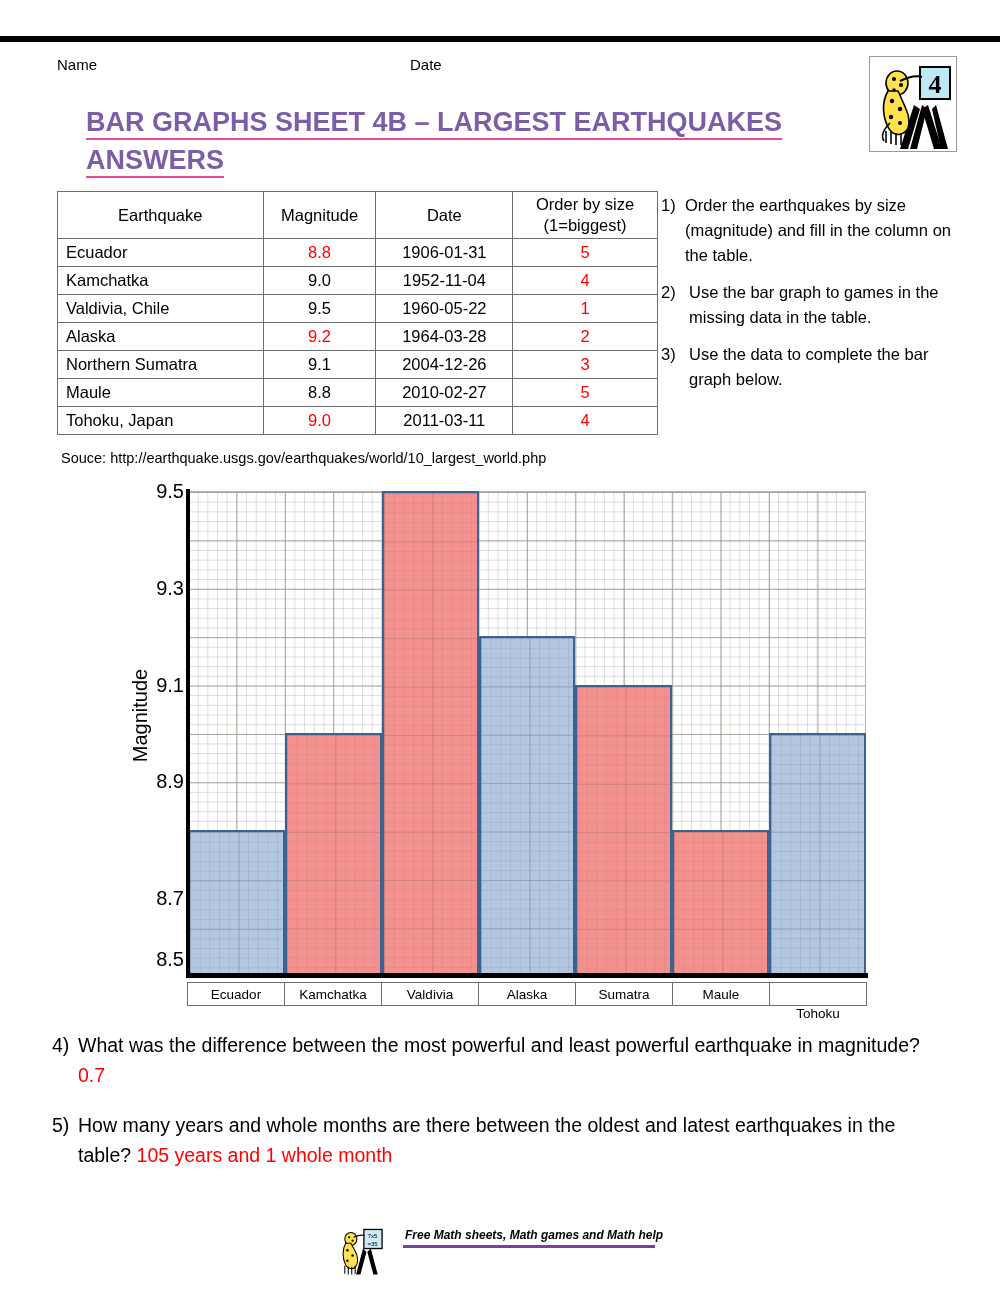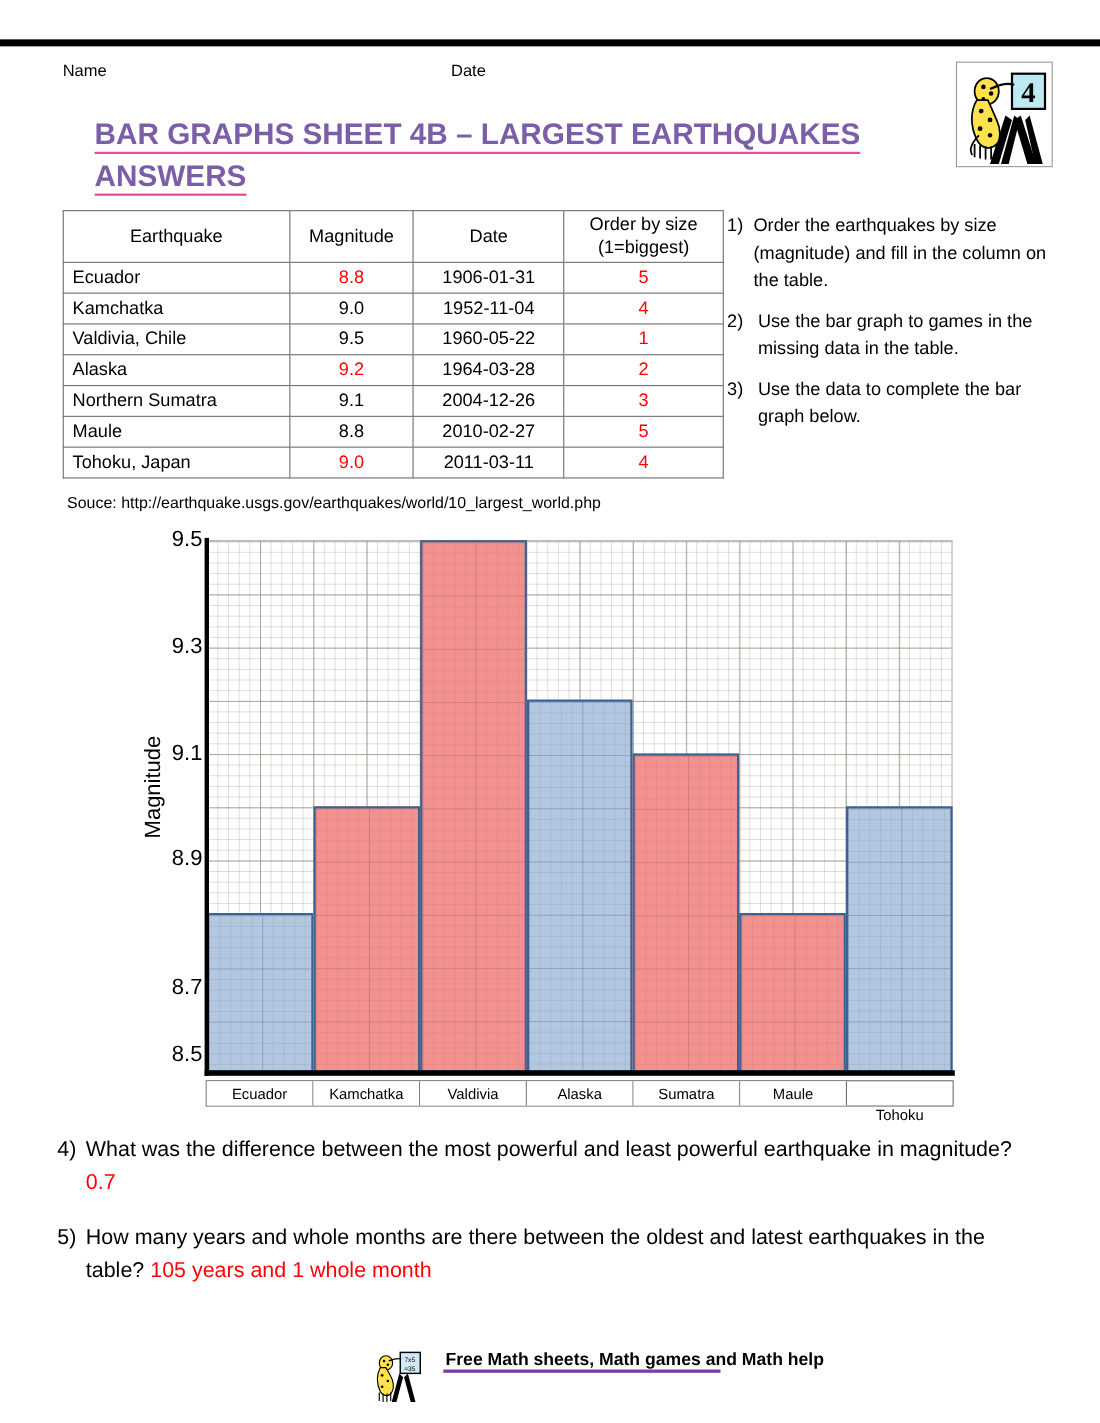--- a/index.html
+++ b/index.html
@@ -198,22 +198,23 @@
     position: absolute; left: 0; top: 1216px;
     width: 1000px; height: 72px;
   }
   .footer-inner {
     position: absolute; left: 50%; top: 0;
     transform: translateX(-50%);
     width: 330px; height: 72px;
   }
   .footer-tag {
     position: absolute; left: 70px; top: 12px;
-    font-size: 16px; font-weight: bold;
+    font-size: 12px; font-weight: bold;
     white-space: nowrap;
+    font-style: italic;
   }
   .footer-rule {
     position: absolute; left: 68px; top: 29px;
     width: 252px; height: 3px; background: #7b3fa0;
   }
   .footer-brand {
     position: absolute; left: 38px; top: 31px;
     font-size: 25px; font-weight: bold;
     letter-spacing: 0.5px;
     -webkit-text-stroke: 0px;

